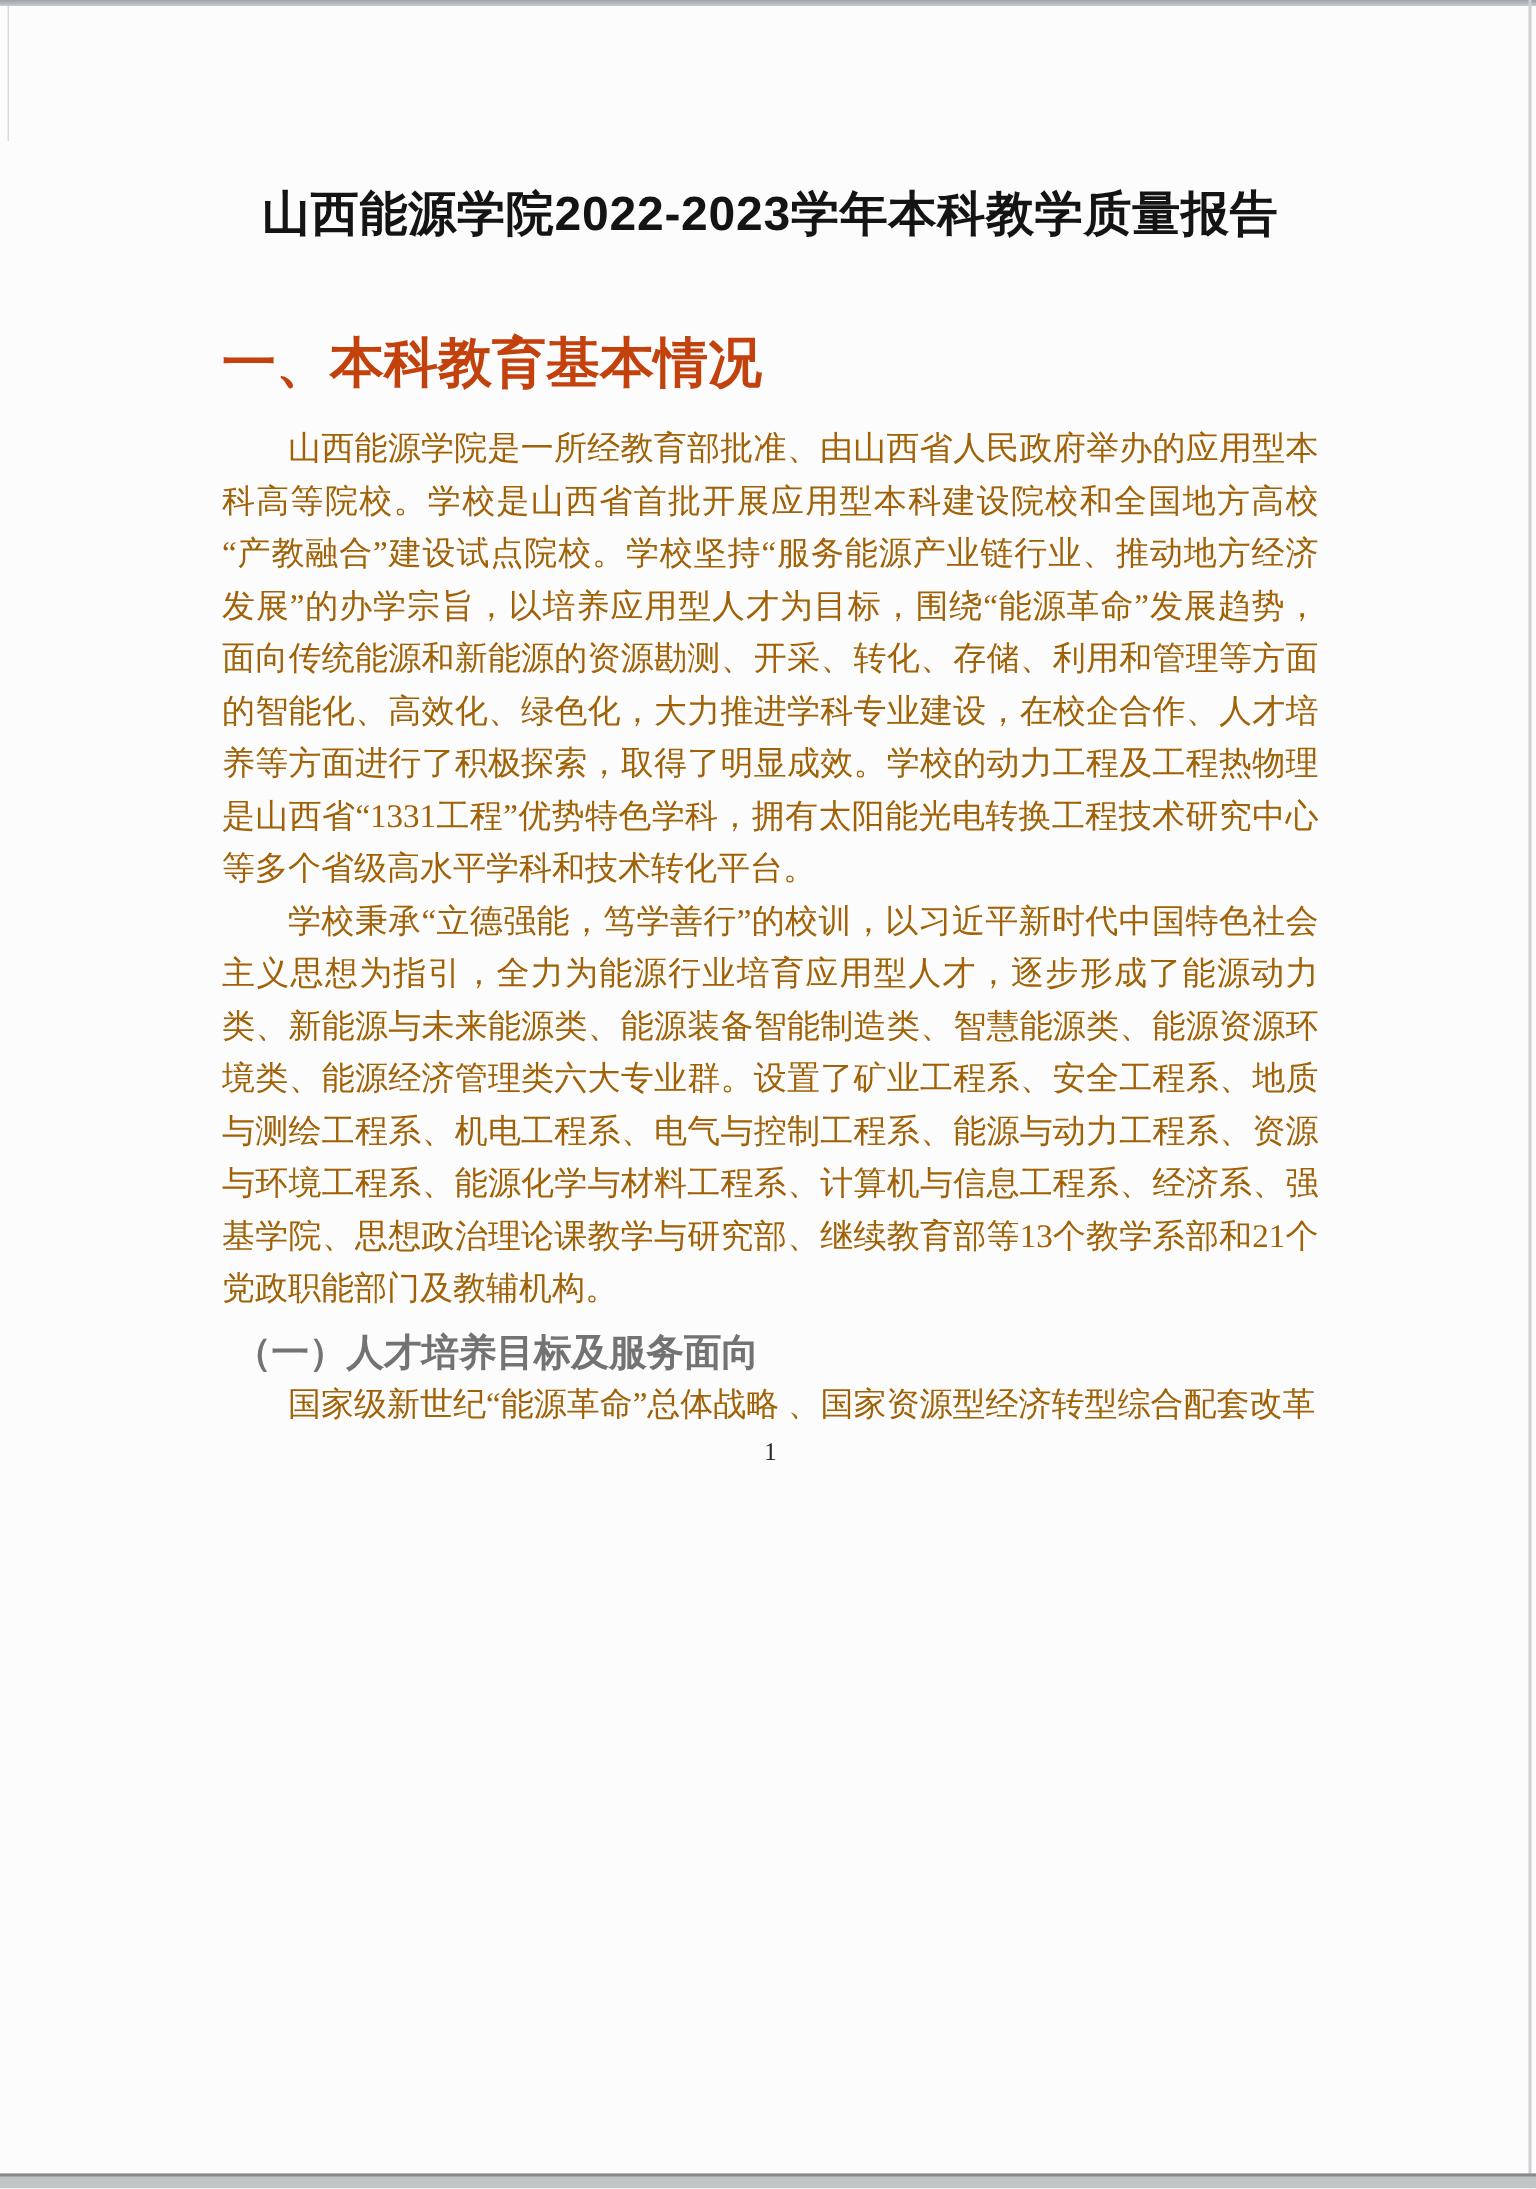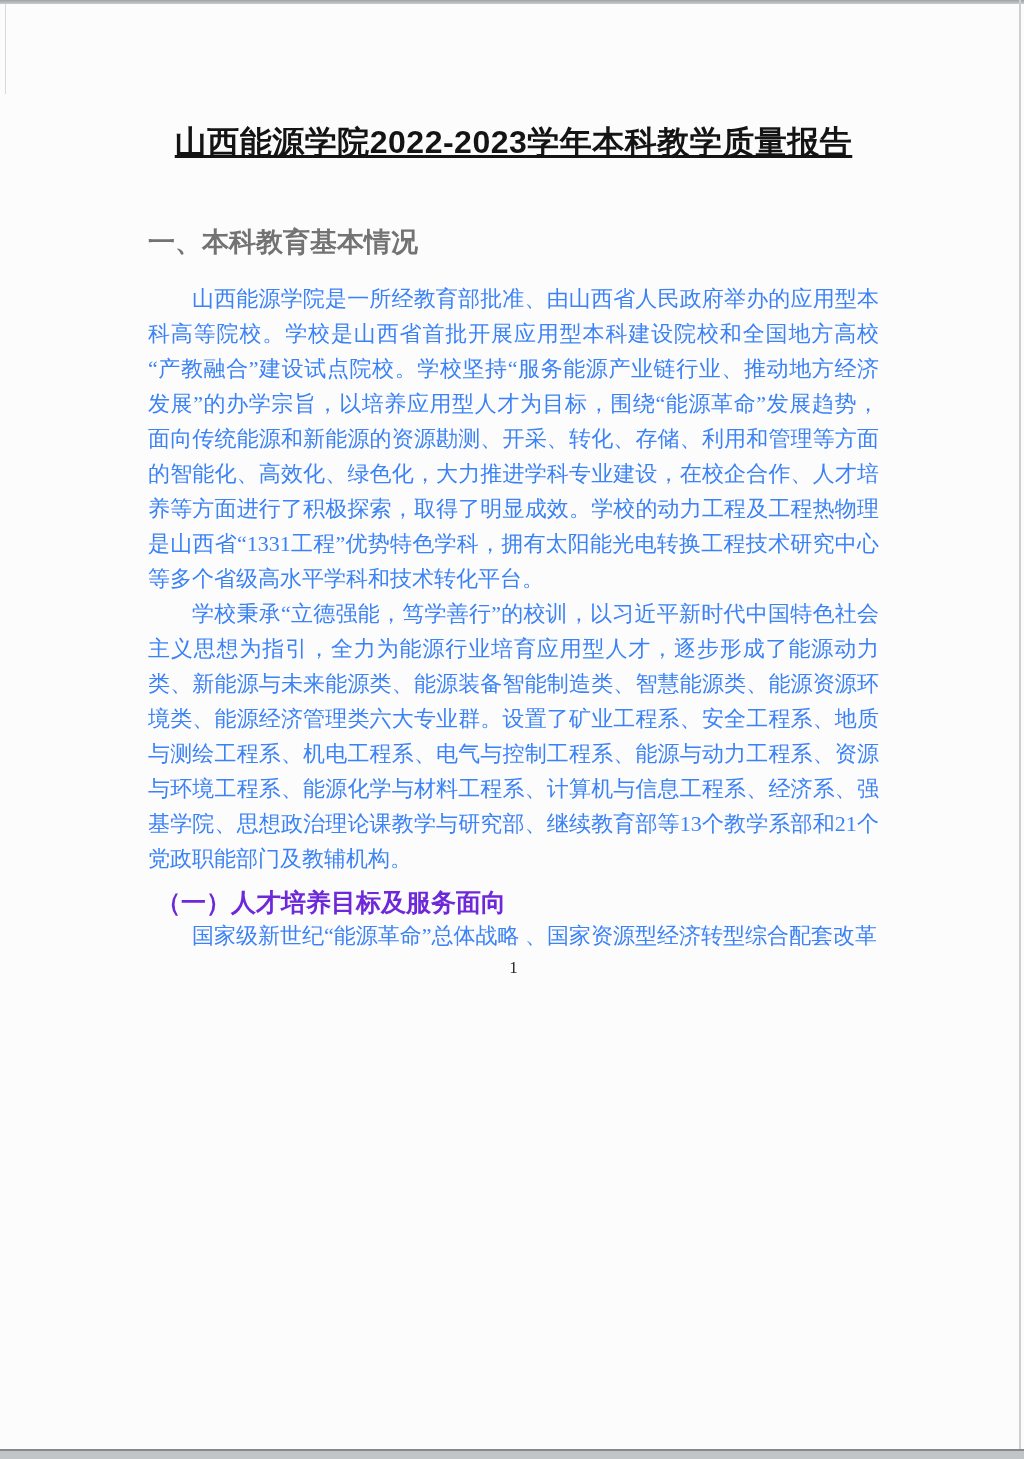--- a/index.html
+++ b/index.html
@@ -55,46 +55,45 @@
   }
   .doc-title {
     margin: 122px 0 0 0;
     font-family: "Liberation Sans", "DejaVu Sans", sans-serif;
     font-weight: bold;
     font-size: 32px;
     line-height: 40px;
     text-align: center;
     color: #141414;
     letter-spacing: 0.5px;
-    text-decoration: underline;
   }
   .section-heading {
     margin: 64px 0 0 0;
     font-family: "Liberation Sans", "DejaVu Sans", sans-serif;
     font-weight: bold;
-    font-size: 27px;
+    font-size: 36px;
     line-height: 32px;
-    color: #737373;
+    color: #c2410c;
   }
   .subsection-heading {
     margin: 10px 0 0 0;
     padding-left: 8px;
     font-family: "Liberation Sans", "DejaVu Sans", sans-serif;
     font-weight: bold;
     font-size: 25px;
     line-height: 32px;
-    color: #6d28d9;
+    color: #737373;
   }
   .para {
     margin: 0;
     font-size: 22px;
     line-height: 35px;
     text-align: justify;
     text-indent: 2em;
-    color: #3b82f6;
+    color: #a16207;
   }
   .para.first-after-heading { margin-top: 23px; }
   .para.after-sub { margin-top: 26px; }
   .page-number {
     margin-top: 5px;
     text-align: center;
     font-size: 17px;
     color: #2a2a2a;
   }
 </style>

